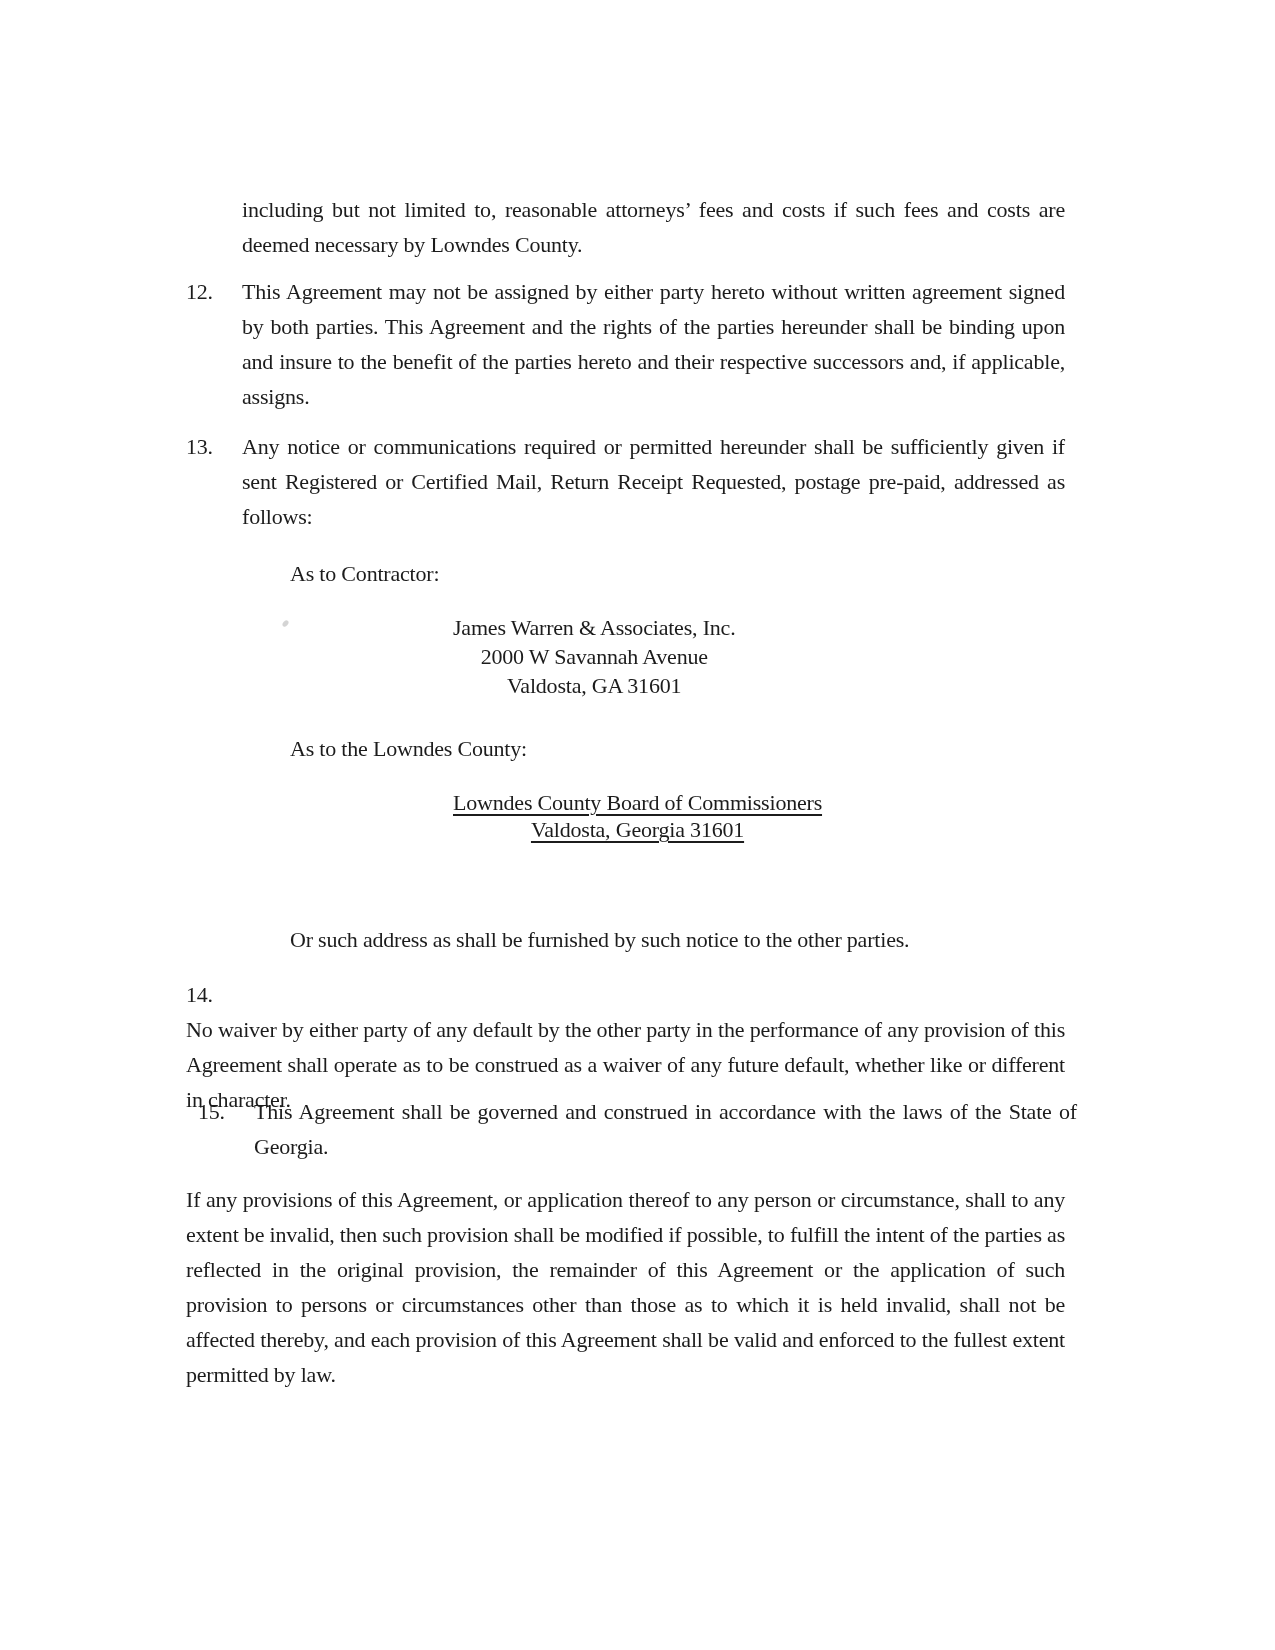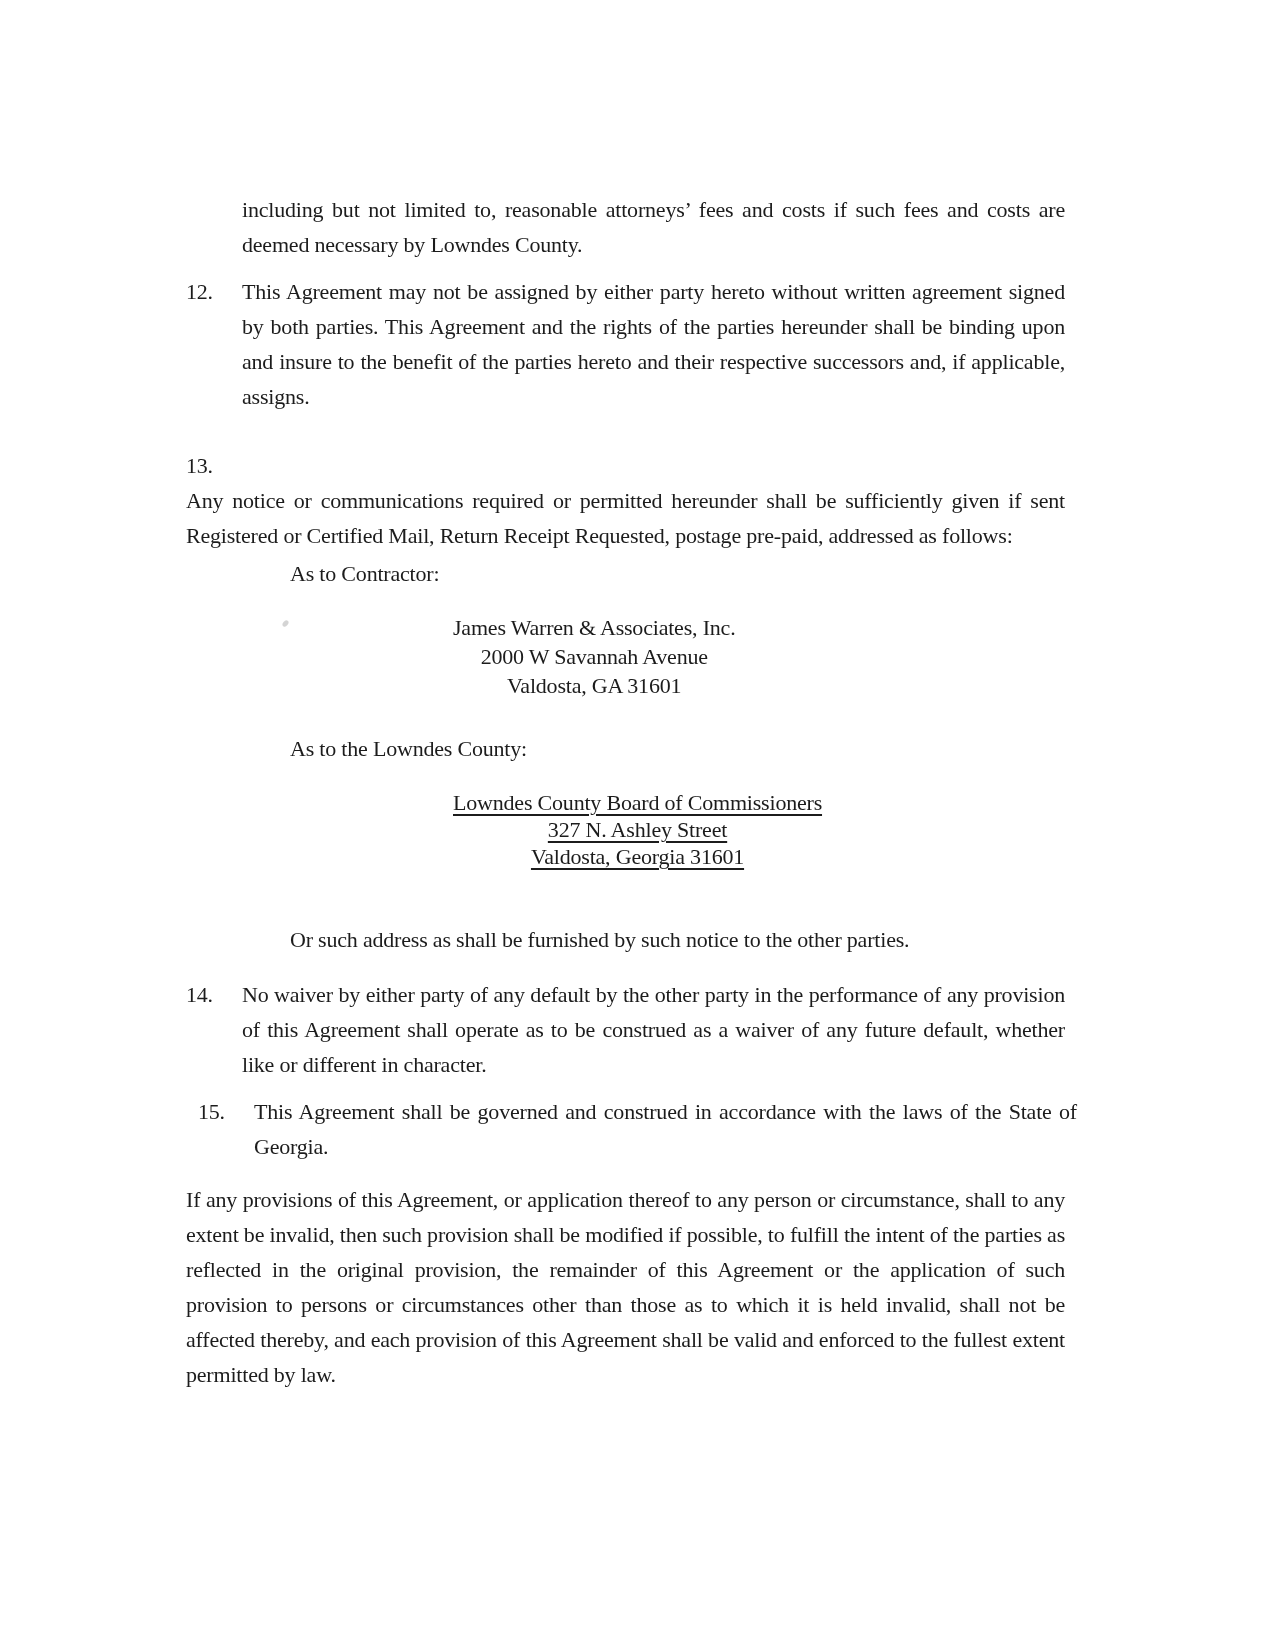--- a/index.html
+++ b/index.html
@@ -79,44 +79,43 @@
 
   <div class="speck"></div>
 
   <div class="block cont-para" style="top:192px;">including but not limited to, reasonable attorneys’ fees and costs if such fees and costs are deemed necessary by Lowndes County.</div>
 
   <div class="block clause" style="top:274px;">
     <div class="num">12.</div>
     <div class="ctext">This Agreement may not be assigned by either party hereto without written agreement signed by both parties. This Agreement and the rights of the parties hereunder shall be binding upon and insure to the benefit of the parties hereto and their respective successors and, if applicable, assigns.</div>
   </div>
 
-  <div class="block clause" style="top:448px;flex-direction:column;">
+  <div class="block clause" style="top:429px;">
     <div class="num">13.</div>
     <div class="ctext">Any notice or communications required or permitted hereunder shall be sufficiently given if sent Registered or Certified Mail, Return Receipt Requested, postage pre-paid, addressed as follows:</div>
   </div>
 
   <div class="block asto-label" style="top:556px;">As to Contractor:</div>
 
   <div class="block addr addr-contractor" style="top:613px;">
     <div>James Warren &amp; Associates, Inc.</div>
     <div>2000 W Savannah Avenue</div>
     <div>Valdosta, GA 31601</div>
   </div>
 
   <div class="block asto-label" style="top:731px;">As to the Lowndes County:</div>
 
   <div class="block addr addr-county" style="top:789px;">
     <div><span class="u">Lowndes County Board of Commissioners</span></div>
-    <div><span class="u">327 N. Ashley Street</span></div>
     <div><span class="u">Valdosta, Georgia 31601</span></div>
   </div>
 
   <div class="block fallback-line" style="top:922px;">Or such address as shall be furnished by such notice to the other parties.</div>
 
-  <div class="block clause" style="top:977px;">
+  <div class="block clause" style="top:977px;flex-direction:column;">
     <div class="num">14.</div>
     <div class="ctext">No waiver by either party of any default by the other party in the performance of any provision of this Agreement shall operate as to be construed as a waiver of any future default, whether like or different in character.</div>
   </div>
 
   <div class="block clause" style="top:1094px;margin-left:12px;">
     <div class="num">15.</div>
     <div class="ctext">This Agreement shall be governed and construed in accordance with the laws of the State of Georgia.</div>
   </div>
 
   <div class="block clause" style="top:1182px;">

